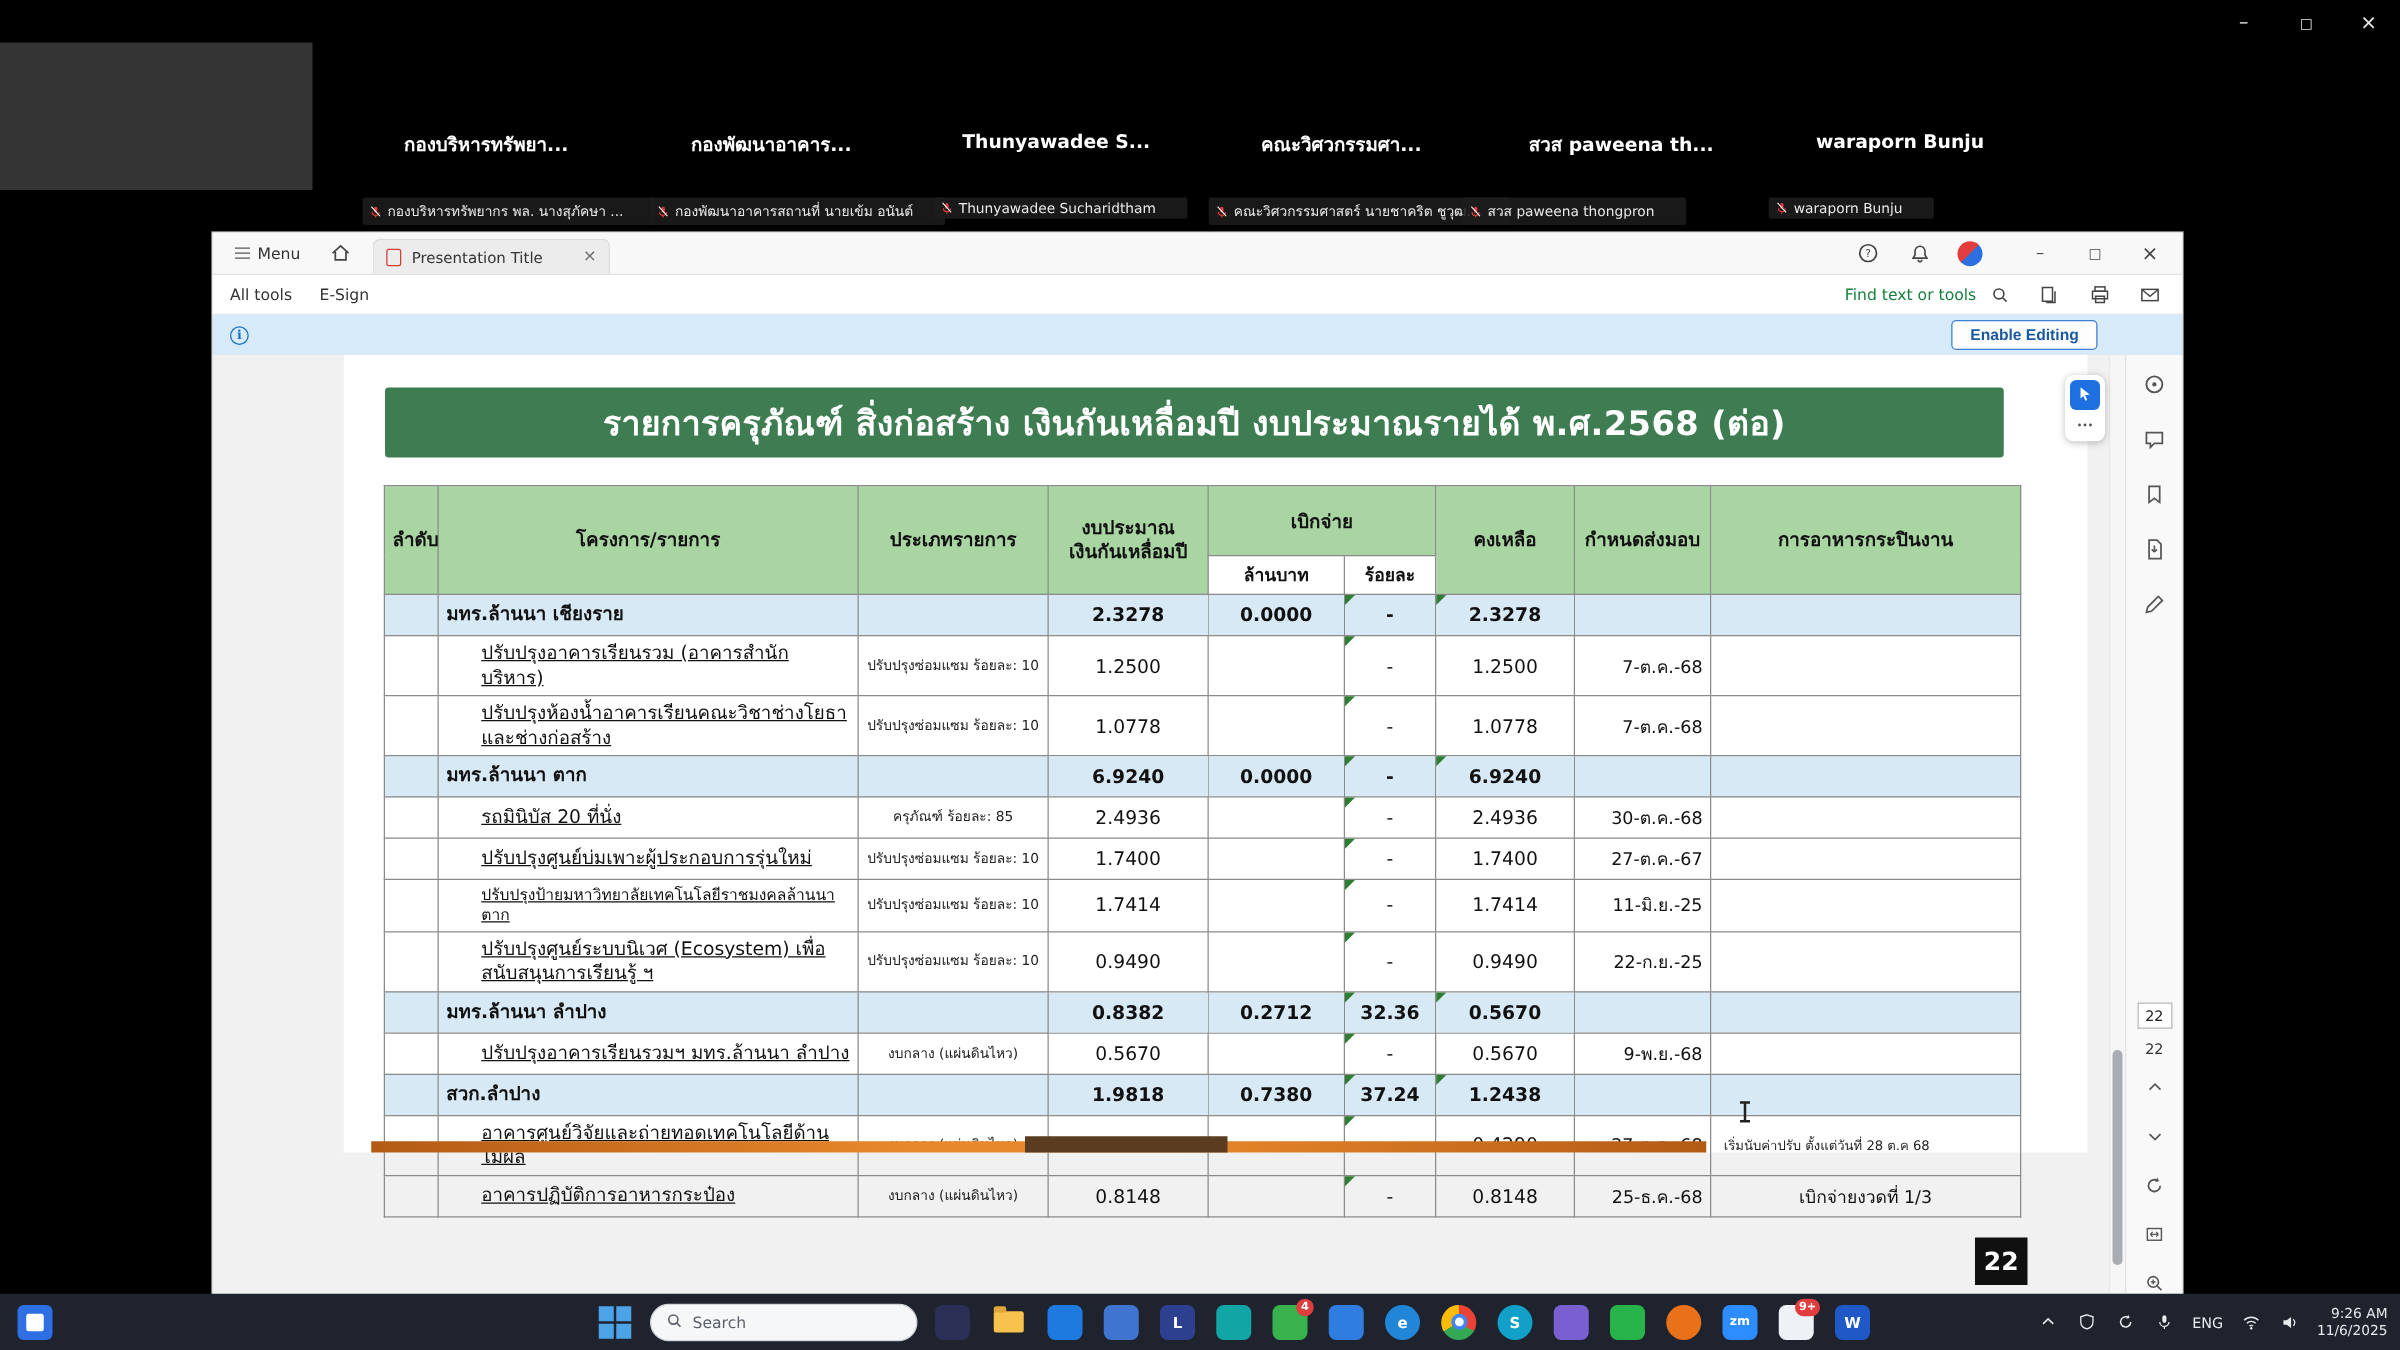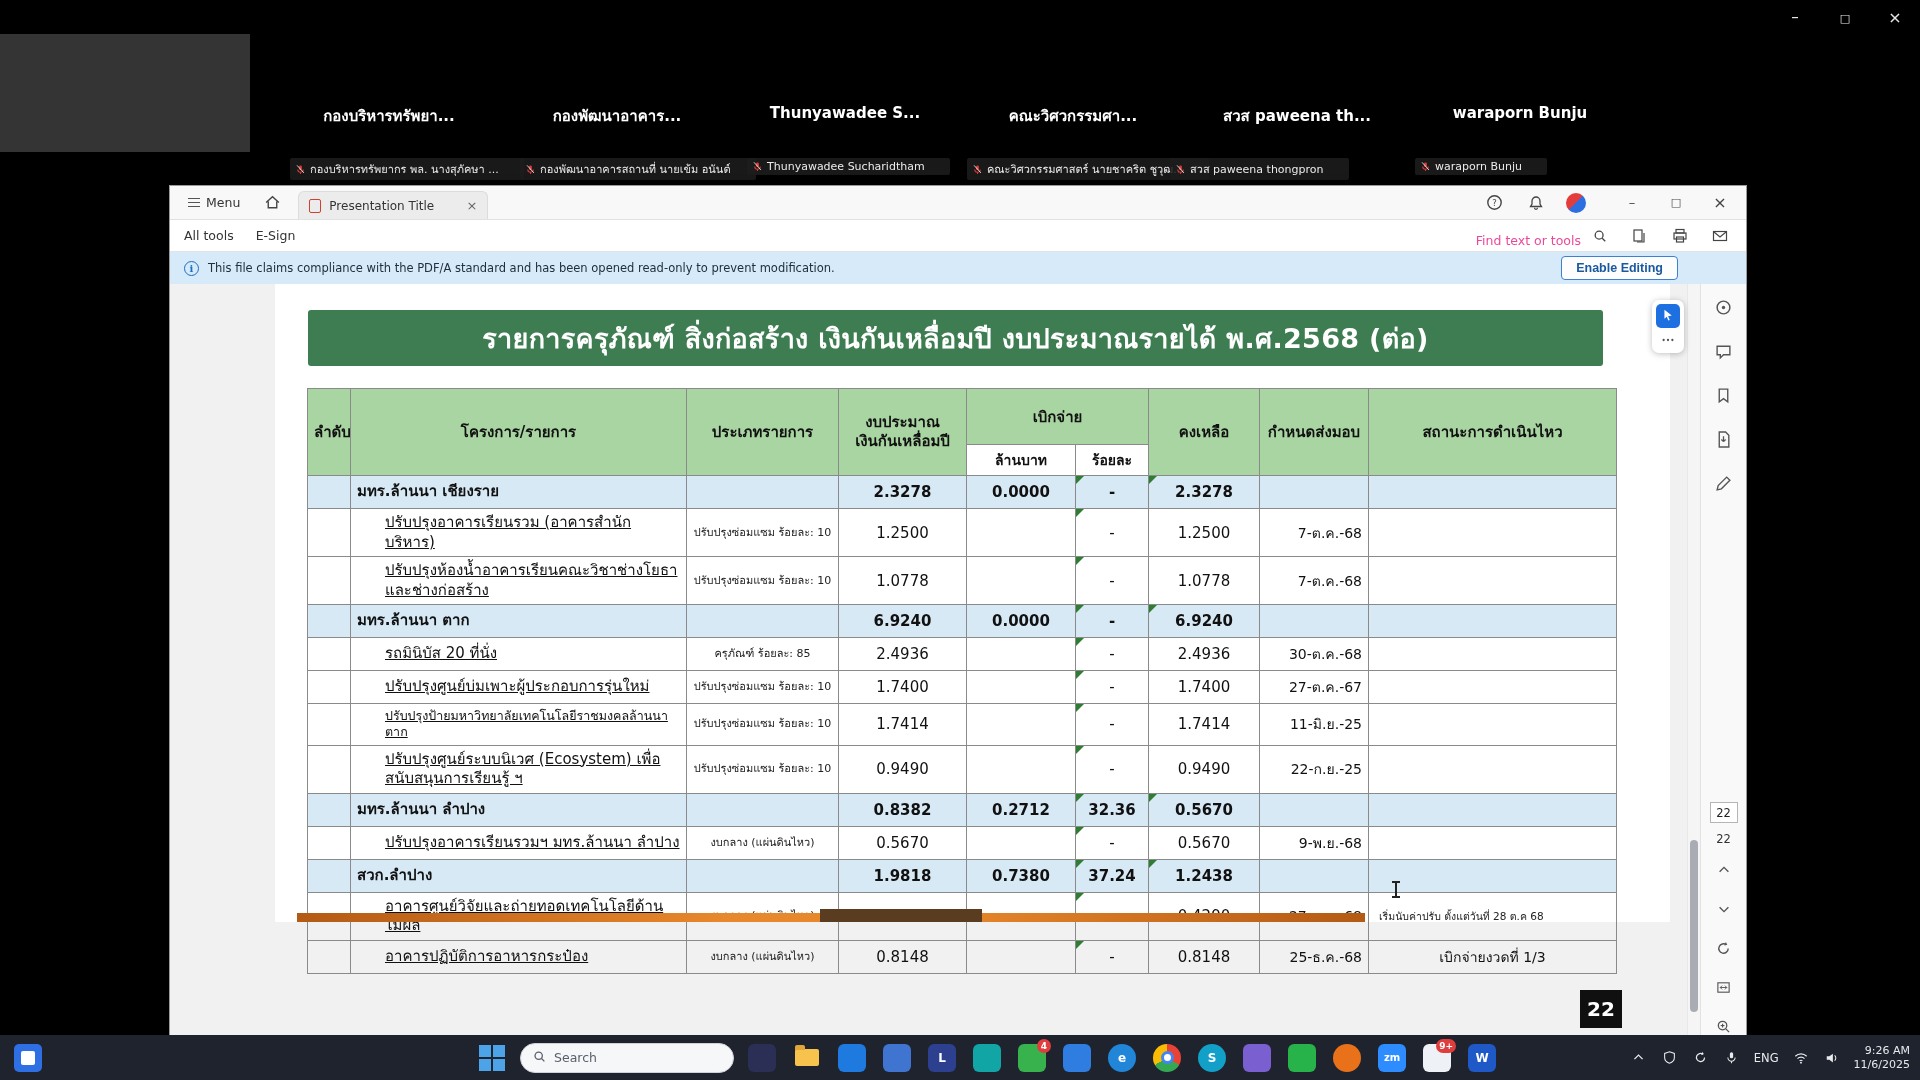--- a/index.html
+++ b/index.html
@@ -31,21 +31,21 @@
   .title-right { margin-left:auto; display:flex; align-items:center; gap:18px; }
   .tb-ic { display:inline-flex; align-items:center; justify-content:center; width:24px; height:24px; }
   .avatar-dot { width:20px; height:20px; border-radius:50%; background:linear-gradient(135deg,#e23c3c 50%,#2d6fe0 50%); }
   .win-ctrls { display:flex; align-items:center; gap:4px; margin-left:8px; }
   .win-ctrls .wc { width:40px; height:30px; display:flex; align-items:center; justify-content:center; color:#444; font-size:13px; }
   .glyph-min::before { content:"–"; } .glyph-max::before { content:"□"; font-size:11px; } .glyph-close::before { content:"×"; font-size:16px; }
 
   .toolbar { height:32px; background:#fff; border-bottom:1px solid #e3e3e3; display:flex; align-items:center; padding:0 14px; }
   .tool-link { font-size:12.5px; color:#333; margin-right:22px; }
   .toolbar-right { margin-left:auto; display:flex; align-items:center; gap:16px; }
-  .find-box { display:flex; align-items:flex-end; gap:7px; font-size:12.5px; color:#ec4899; }
+  .find-box { display:flex; align-items:center; gap:7px; font-size:12.5px; color:#15803d; }
 
   .noticebar { height:32px; background:#d6eaf9; display:flex; align-items:center; padding:0 14px; gap:9px; }
   .info-ic { width:15px; height:15px; border-radius:50%; border:1.4px solid #1a6fc4; color:#1a6fc4; font-size:10px; font-weight:bold;
              display:flex; align-items:center; justify-content:center; font-family:"DejaVu Serif",serif; }
   .notice-text { font-size:11.5px; color:#20303c; }
   .enable-btn { margin-left:auto; margin-right:54px; background:#fdfdfd; border:1px solid #3d7fd0; color:#19599f; font-size:12.5px;
                 padding:4px 14px; border-radius:4px; font-weight:bold; }
 
   .content { position:relative; flex:1; background:#f1f1f1; overflow:hidden; }
   .doc-page { position:absolute; left:105px; top:0; width:1395px; height:638px; background:#fff; }
@@ -282,21 +282,20 @@
             <svg width="16" height="16" viewBox="0 0 16 16">
               <rect x="1.5" y="3.5" width="13" height="9" fill="none" stroke="#444" stroke-width="1.2"></rect>
               <path d="M2 4l6 5 6-5" fill="none" stroke="#444" stroke-width="1.2"></path>
             </svg>
           </span>
       </div>
     </div>
 
     <div class="noticebar">
       <span class="info-ic">i</span>
-      <span class="notice-text">This file claims compliance with the PDF/A standard and has been opened read-only to prevent modification.</span>
       <button class="enable-btn">Enable Editing</button>
     </div>
 
     <div class="content">
       <div class="doc-page">
 
         <div class="slide-banner">รายการครุภัณฑ์ สิ่งก่อสร้าง เงินกันเหลื่อมปี งบประมาณรายได้ พ.ศ.2568 (ต่อ)</div>
 
         <table class="budget">
           <colgroup>
@@ -315,21 +314,21 @@
               <th rowspan="2">ลำดับ</th>
               <th rowspan="2">โครงการ/รายการ</th>
               <th rowspan="2">ประเภทรายการ</th>
               <th rowspan="2" class="hdr-two-line">
                 <span>งบประมาณ</span>
                 <span>เงินกันเหลื่อมปี</span>
               </th>
               <th colspan="2">เบิกจ่าย</th>
               <th rowspan="2">คงเหลือ</th>
               <th rowspan="2">กำหนดส่งมอบ</th>
-              <th rowspan="2">สถานะการดำเนินไหว</th>
+              <th rowspan="2">การอาหารกระปินงาน</th>
             </tr>
             <tr class="sub">
               <th>ล้านบาท</th>
               <th>ร้อยละ</th>
             </tr>
           </thead>
           <tbody>
               <tr class="group">
                 <td class="c-no"></td>
                 <td class="c-project">มทร.ล้านนา เชียงราย</td>

